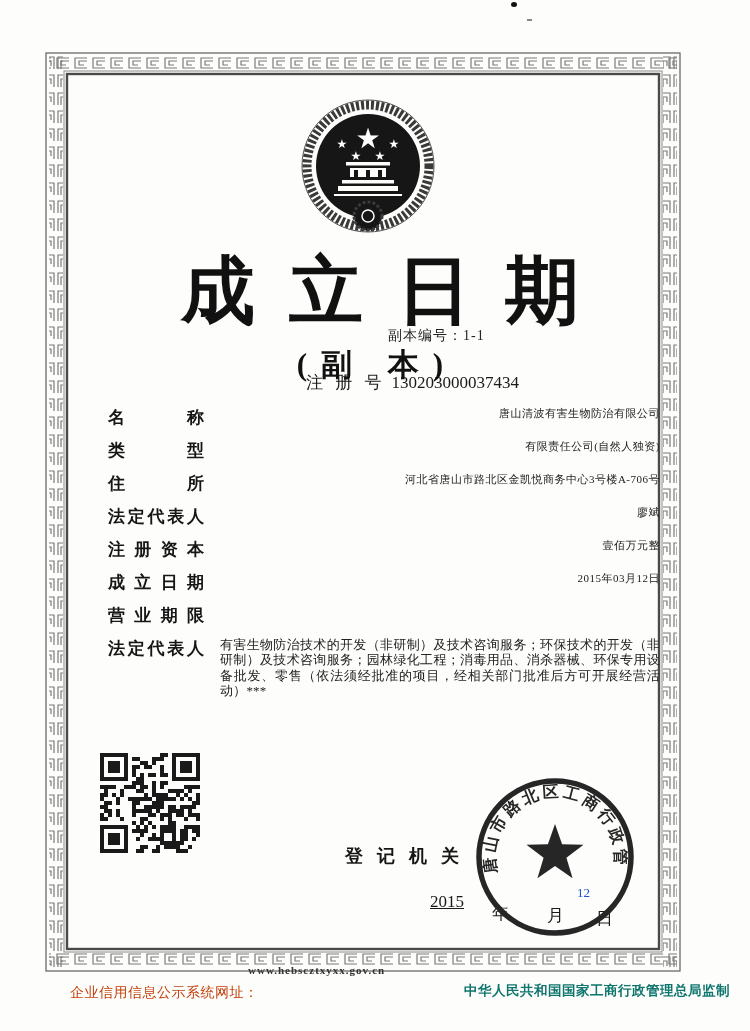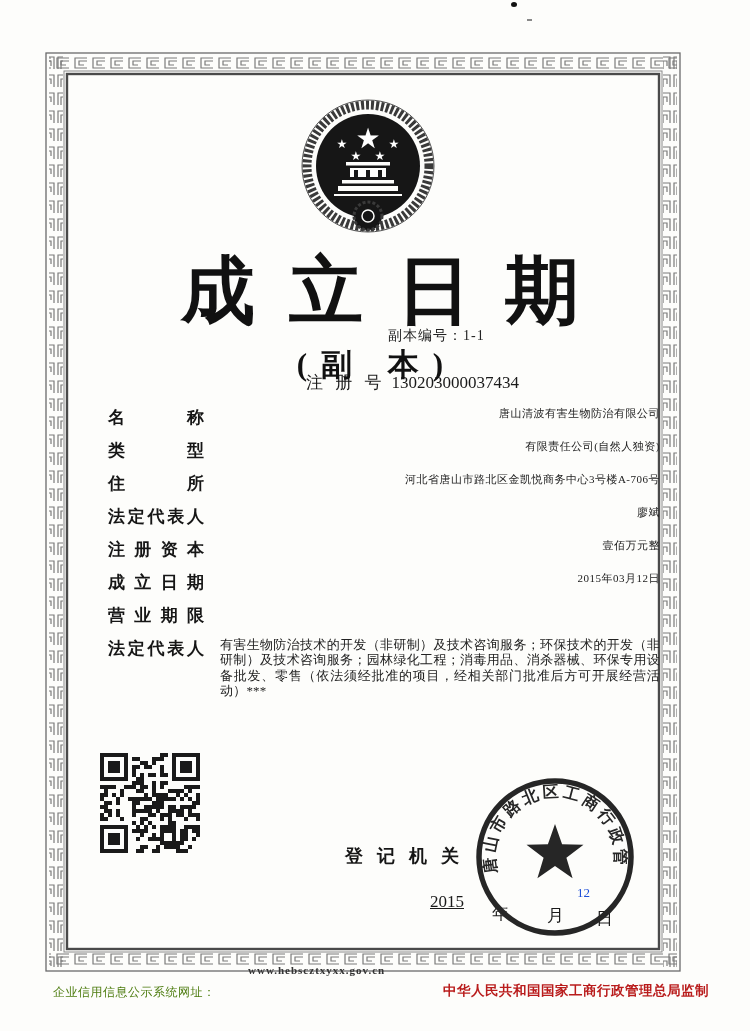--- a/index.html
+++ b/index.html
@@ -23,23 +23,23 @@
   .frow{display:flex;align-items:flex-start;margin-bottom:10px;min-height:22px;justify-content:space-between;}
   .flabel{flex:0 0 96px;font-family:"DejaVu Sans",sans-serif;font-weight:bold;
     font-size:17px;text-align:justify;text-align-last:justify;color:#161616;}
   .fvalue{margin-left:10px;font-size:11px;color:#222;letter-spacing:.5px;}
   .fvalue.scope{font-size:13px;line-height:1.18;letter-spacing:.2px;text-align:justify;}
   
   .registrar{left:345px;top:844px;font-family:"DejaVu Sans",sans-serif;font-weight:bold;
     font-size:18px;letter-spacing:14px;color:#161616;}
   .dt{font-size:17px;color:#1a1a1a;}
   .dt-small{font-size:13px;color:#1d4ed8;}
-  .footer-left{left:53px;top:984px;font-size:12px;color:#4d7c0f;letter-spacing:.5px;}
+  .footer-left{left:70px;top:984px;font-size:14px;color:#c2410c;letter-spacing:.5px;}
   .footer-url{left:248px;top:964px;font-size:11px;font-weight:bold;color:#333;letter-spacing:1px;}
-  .footer-right{left:443px;top:982px;font-size:13.5px;font-weight:bold;color:#b91c1c;letter-spacing:.5px;}
+  .footer-right{left:464px;top:982px;font-size:13.5px;font-weight:bold;color:#0f766e;letter-spacing:.5px;}
   svg{display:block;}
 </style>
 </head>
 <body>
 
 <div class="page">
 
   <div class="abs dot" style="left:511px;top:2px;"></div>
   <div class="abs dash" style="left:527px;top:19px;"></div>
 

